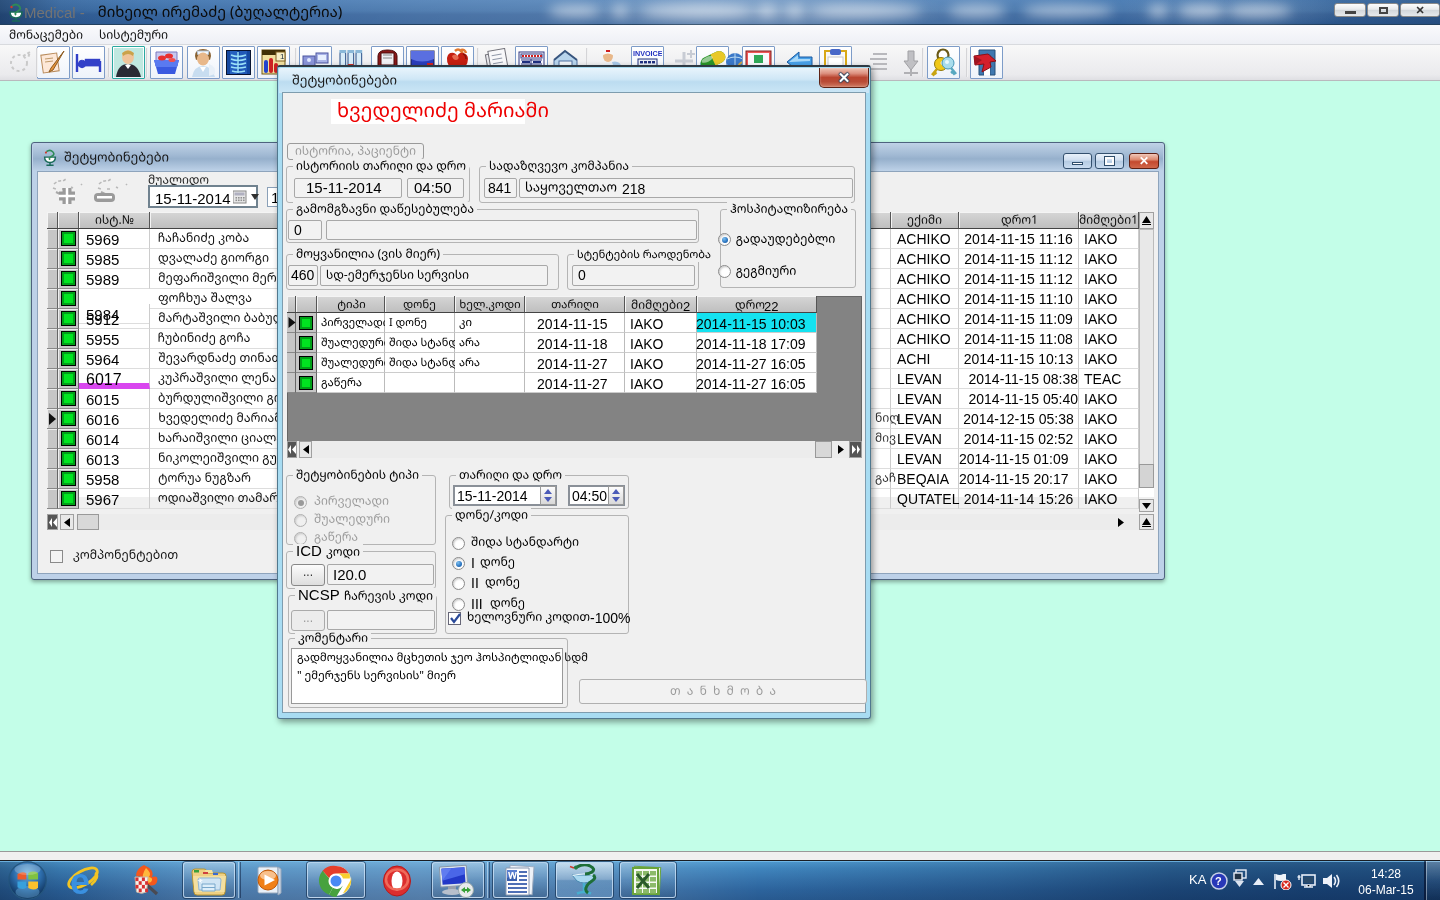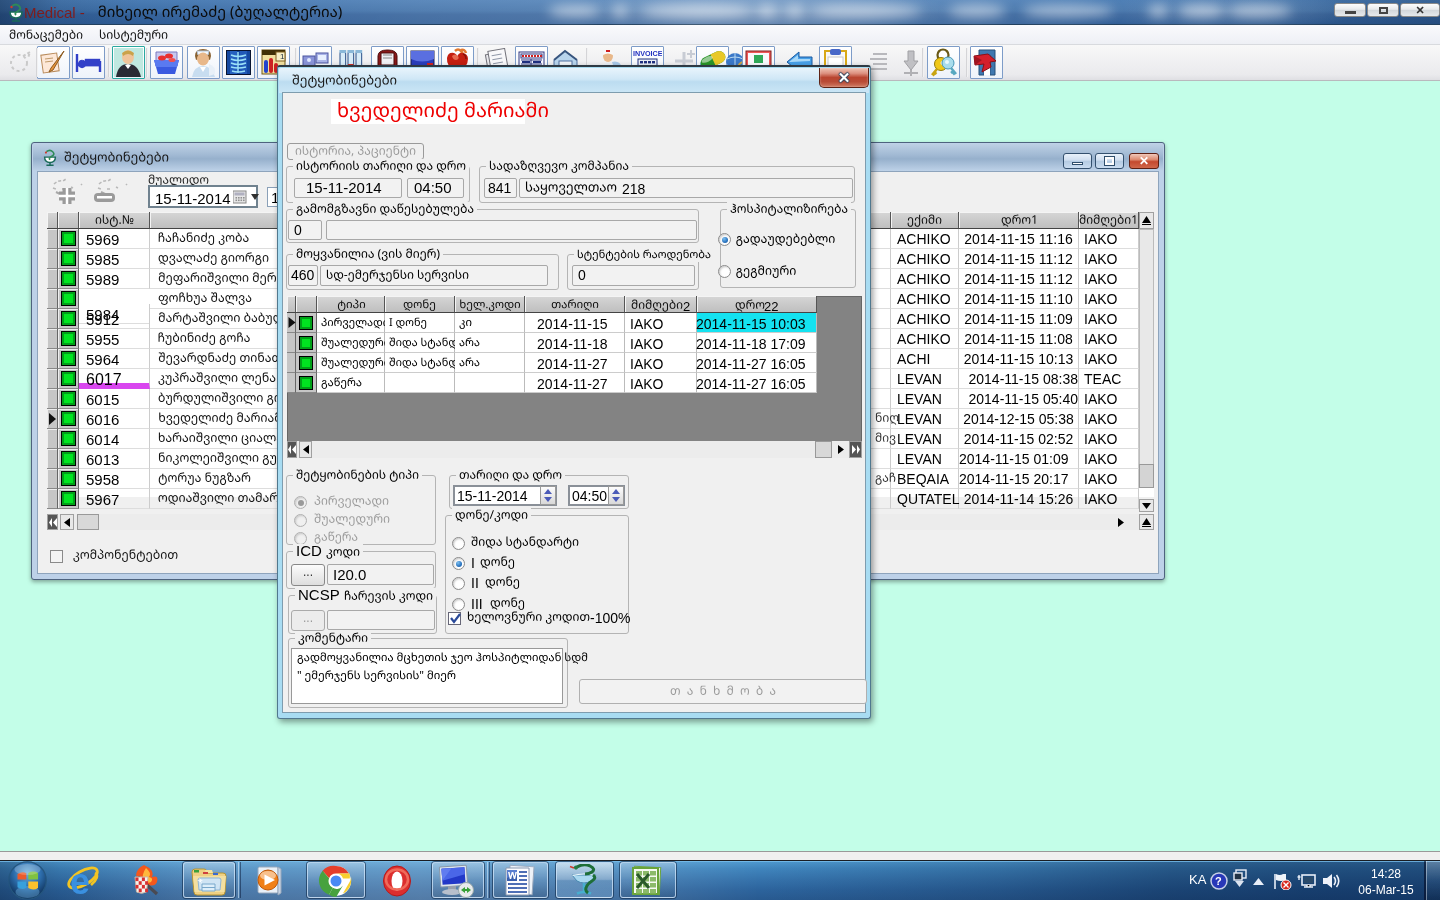--- a/index.html
+++ b/index.html
@@ -107,21 +107,21 @@
     <div class="blob" style="left:1148px;top:5px;width:20px;height:12px"></div>
     <div class="blob" style="left:1178px;top:5px;width:46px;height:12px"></div>
     <div class="blob" style="left:1228px;top:5px;width:64px;height:12px"></div>
   </div>
 <svg class="ab" style="left:6px;top:3px" width="20" height="20" viewBox="0 0 20 20">
 <path d="M4 9 Q4 15 10 15 Q16 15 16 9 Z" fill="#fff" stroke="#1a6a5a" stroke-width="1.6"></path>
 <path d="M10 15 L10 18 M6 18 L14 18" stroke="#1a6a5a" stroke-width="1.6" fill="none"></path>
 <path d="M6 3 Q10 0 13 3 Q16 6 12 8 Q8 10 10 12" stroke="#2e8b57" stroke-width="1.8" fill="none"></path>
 <circle cx="5.5" cy="4" r="1.2" fill="#d03a2a"></circle>
   </svg>
-<div class="ab" style="left:24px;top:4px;font-size:15px;color:#7f1d1d">Medical - </div>
+<div class="ab" style="left:24px;top:4px;font-size:15px;color:#737373">Medical - </div>
 <svg style="position:absolute;left:97px;top:5px;overflow:visible" width="246" height="17" viewBox="0 0 245.99 17.10">
     <g fill="#0b0b0b" transform="translate(0,12.00) scale(0.01500)">
       <use href="#g10DB" x="0"></use>
       <use href="#g10D8" x="605"></use>
       <use href="#g10EE" x="1179"></use>
       <use href="#g10D4" x="1784"></use>
       <use href="#g10D8" x="2372"></use>
       <use href="#g10DA" x="2946"></use>
       <use href="#g10D8" x="4295"></use>
       <use href="#g10E0" x="4869"></use>

